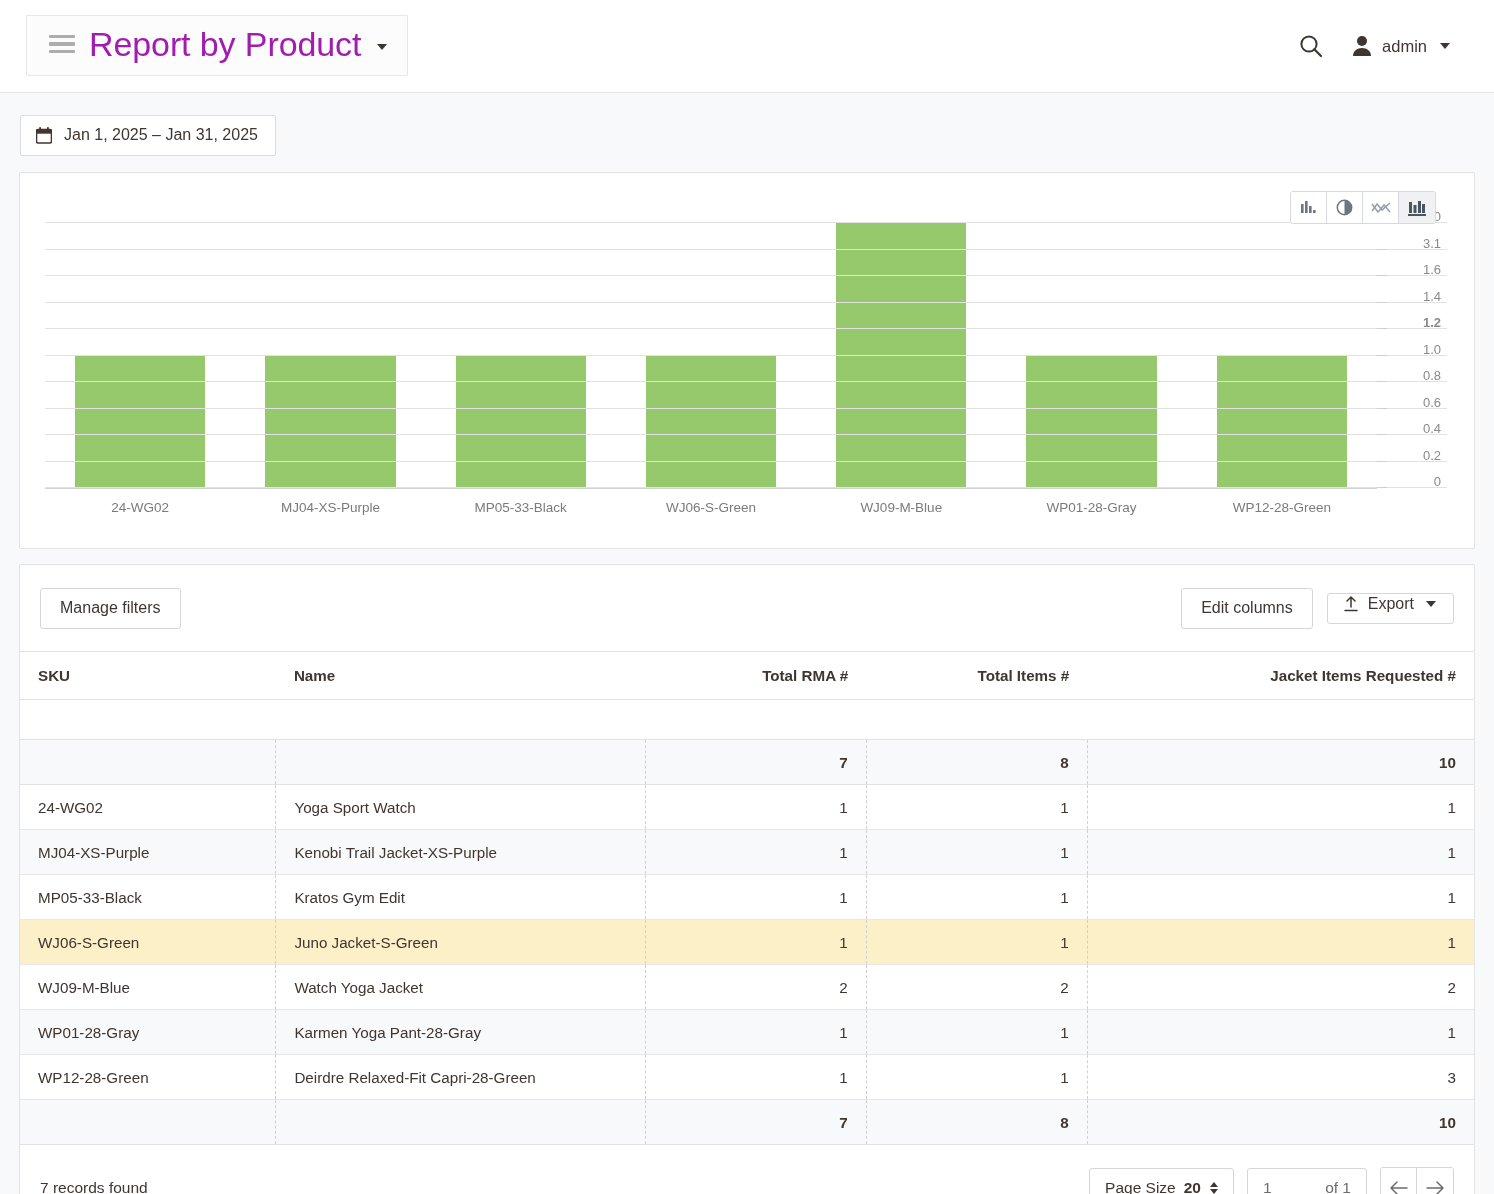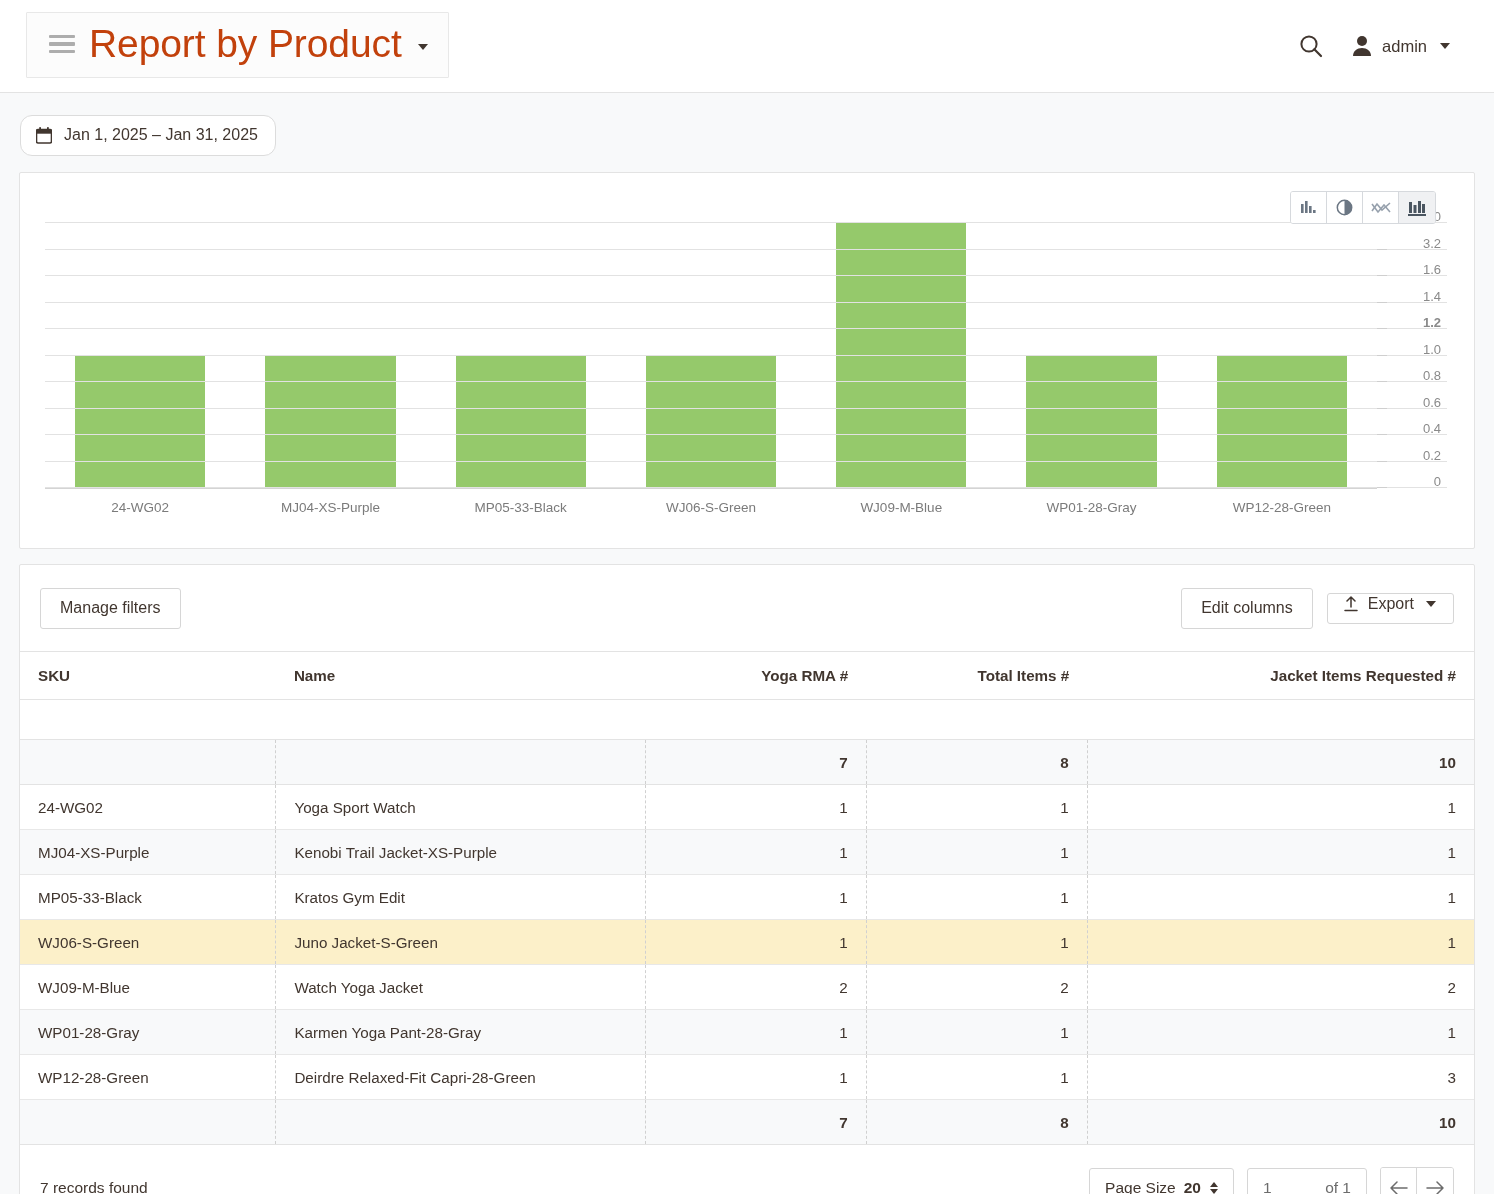--- a/index.html
+++ b/index.html
@@ -31,22 +31,22 @@
     border: 1px solid #e8e8e8;
     background: #fcfcfc;
     padding: 9px 20px 11px 22px;
     border-radius: 1px;
     cursor: pointer;
     margin-top: -2px;
   }
   .hamburger { display: inline-flex; flex-direction: column; gap: 4px; }
   .hamburger i { display: block; width: 26px; height: 3.5px; background: #adadad; border-radius: 1px; }
   .page-title-text {
-    font-size: 39px;
-    color: #c2410c;
+    font-size: 34px;
+    color: #a21caf;
     font-weight: 400;
     letter-spacing: -0.1px;
     white-space: nowrap;
   }
   .caret-down {
     width: 0; height: 0;
     border-left: 5px solid transparent;
     border-right: 5px solid transparent;
     border-top: 6px solid #41362f;
     margin-left: 2px; margin-top: 6px;
@@ -68,21 +68,21 @@
   
   .page { padding: 0 19px; }
 
   .daterange-row { padding: 22px 0 16px 1px; }
   .daterange-chip {
     display: inline-flex;
     align-items: center;
     gap: 12px;
     background: #ffffff;
     border: 1px solid #dcdcdc;
-    border-radius: 12px;
+    border-radius: 2px;
     padding: 10px 17px 11px 15px;
     font-size: 16px;
     color: #41362f;
     cursor: pointer;
   }
   .cal-ic { width: 16px; height: 17px; display: block; }
 
   
   .card {
     background: #ffffff;
@@ -416,21 +416,21 @@
           <div class="ytick-dash" style="bottom: 60%;"></div>
           <div class="ytick" style="bottom: calc(60% - 8px); font-weight: bold;">1.2</div>
           <div class="gridline" style="bottom: 70%;"></div>
           <div class="ytick-dash" style="bottom: 70%;"></div>
           <div class="ytick" style="bottom: calc(70% - 8px);">1.4</div>
           <div class="gridline" style="bottom: 80%;"></div>
           <div class="ytick-dash" style="bottom: 80%;"></div>
           <div class="ytick" style="bottom: calc(80% - 8px);">1.6</div>
           <div class="gridline" style="bottom: 90%;"></div>
           <div class="ytick-dash" style="bottom: 90%;"></div>
-          <div class="ytick" style="bottom: calc(90% - 8px);">3.2</div>
+          <div class="ytick" style="bottom: calc(90% - 8px);">3.1</div>
           <div class="gridline" style="bottom: 100%;"></div>
           <div class="ytick-dash" style="bottom: 100%;"></div>
           <div class="ytick" style="bottom: calc(100% - 8px);">2.0</div>
         </div>
       <div class="xlabels" id="xlabels">
           <div class="xlabel">24-WG02</div>
           <div class="xlabel">MJ04-XS-Purple</div>
           <div class="xlabel">MP05-33-Black</div>
           <div class="xlabel">WJ06-S-Green</div>
           <div class="xlabel">WJ09-M-Blue</div>
@@ -465,21 +465,21 @@
         <col class="col-sku">
           <col class="col-name">
           <col class="col-rma">
           <col class="col-items">
           <col class="col-req">
       </colgroup>
       <thead>
         <tr>
           <th>SKU</th>
           <th>Name</th>
-          <th class="num">Yoga RMA #</th>
+          <th class="num">Total RMA #</th>
           <th class="num">Total Items #</th>
           <th class="num">Jacket Items Requested #</th>
         </tr>
       </thead>
       <tbody id="tbody">
           <tr class="filter-row">
             <td></td>
             <td></td>
             <td></td>
             <td></td>

